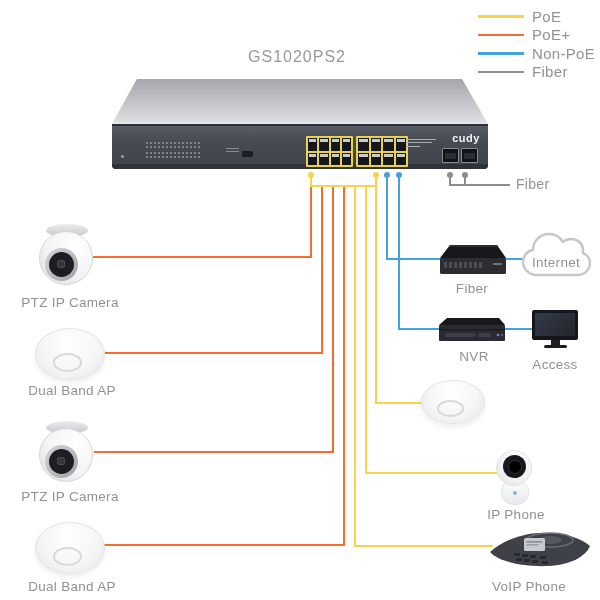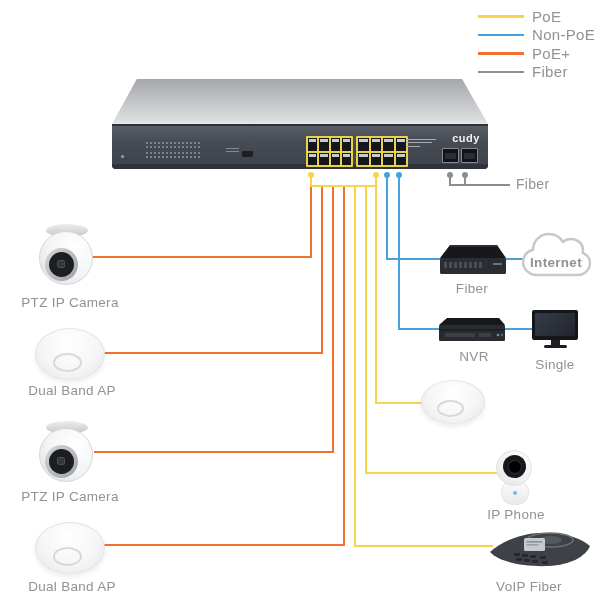--- a/index.html
+++ b/index.html
@@ -106,33 +106,34 @@
 <body>
 
 <div class="canvas">
 
   <div class="legend">
     <div class="legend-row">
       <div class="legend-line c-poe"></div>
       <div class="legend-label">PoE</div>
     </div>
     <div class="legend-row">
+      <div class="legend-line c-poep"></div>
+      <div class="legend-label">PoE+</div>
+    </div>
+    <div class="legend-row">
       <div class="legend-line c-npoe"></div>
       <div class="legend-label">Non-PoE</div>
-    </div>
-    <div class="legend-row">
-      <div class="legend-line c-poep"></div>
-      <div class="legend-label">PoE+</div>
     </div>
     <div class="legend-row">
       <div class="legend-line c-fiber"></div>
       <div class="legend-label">Fiber</div>
     </div>
   </div>
 
+  <div class="title">GS1020PS2</div>
 
   <div class="dot c-poe" style="left:308px;top:172px;"></div>
   <div class="dot c-poe" style="left:373px;top:172px;"></div>
   <div class="dot c-npoe" style="left:384px;top:172px;"></div>
   <div class="dot c-npoe" style="left:396px;top:172px;"></div>
   <div class="dot c-fiber" style="left:447px;top:172px;"></div>
   <div class="dot c-fiber" style="left:462px;top:172px;"></div>
 
   <div class="vl c-poe" style="left:310px;top:176px;height:10px;"></div>
   <div class="vl c-poe" style="left:375px;top:176px;height:10px;"></div>
@@ -250,21 +251,21 @@
       <rect x="55" y="21" width="9" height="2" fill="#6e7278"></rect>
     </svg>
   </div>
   <div class="dev-label" style="left:472px;top:281px;">Fiber</div>
 
   <div class="dev" style="left:519px;top:229px;width:72px;height:54px;">
     <svg width="72" height="54" viewBox="0 0 72 54">
       <path d="M18 46 C10 46 4 40 4 33 C4 27 8 22 14 21 C14 12 21 5 30 5 C36 5 41 8 44 13 C46 11 49 10 52 10 C59 10 64 15 64 21 C64 22 64 23 63.8 24 C68 25.5 71 29.5 71 34 C71 40.5 65.5 46 59 46 Z" fill="#ffffff" stroke="#c6c8ca" stroke-width="2.5" stroke-linejoin="round"></path>
     </svg>
   </div>
-  <div class="cloud-label" style="left:556px;top:255px;font-weight:bold;">Internet</div>
+  <div class="cloud-label" style="left:556px;top:255px;">Internet</div>
 
   <div class="dev" style="left:437px;top:316px;width:72px;height:28px;">
     <svg width="72" height="28" viewBox="0 0 72 28">
       <polygon points="10,2 62,2 68,9 2,9" fill="#17181c"></polygon>
       <rect x="2" y="9" width="66" height="16" rx="1" fill="#292b31"></rect>
       <rect x="2" y="13" width="66" height="1.5" fill="#1b1d21"></rect>
       <g fill="#3c3f45">
         <rect x="8" y="17" width="30" height="4"></rect>
         <rect x="42" y="17" width="12" height="4"></rect>
       </g>
@@ -273,21 +274,21 @@
     </svg>
   </div>
   <div class="dev-label" style="left:474px;top:349px;">NVR</div>
 
   <div class="dev" style="left:532px;top:310px;width:50px;height:40px;">
     <div class="mon-frame"></div>
     <div class="mon-screen"></div>
     <div class="mon-stand"></div>
     <div class="mon-base"></div>
   </div>
-  <div class="dev-label" style="left:555px;top:357px;">Single</div>
+  <div class="dev-label" style="left:555px;top:357px;">Access</div>
 
   <div class="dev" style="left:421px;top:380px;width:64px;height:46px;">
     <div class="sb-disc"></div>
     <div class="sb-ring"></div>
   </div>
 
   <div class="dev" style="left:494px;top:450px;width:44px;height:56px;">
     <div class="ipc-body"></div>
     <div class="ipc-dot"></div>
     <div class="ipc-head"></div>
@@ -308,15 +309,15 @@
           <rect x="35" y="31" width="6" height="3" rx="1"></rect>
           <rect x="43" y="32" width="6" height="3" rx="1"></rect>
         <rect x="29" y="35" width="6" height="3" rx="1"></rect>
           <rect x="37" y="36" width="6" height="3" rx="1"></rect>
           <rect x="45" y="37" width="6" height="3" rx="1"></rect>
         <rect x="53" y="33" width="6" height="3" rx="1"></rect>
           <rect x="55" y="38" width="6" height="3" rx="1"></rect>
       </g>
     </svg>
   </div>
-  <div class="dev-label" style="left:529px;top:579px;">VoIP Fiber</div>
+  <div class="dev-label" style="left:529px;top:579px;">VoIP Phone</div>
 
 </div>
 
 </body></html>

